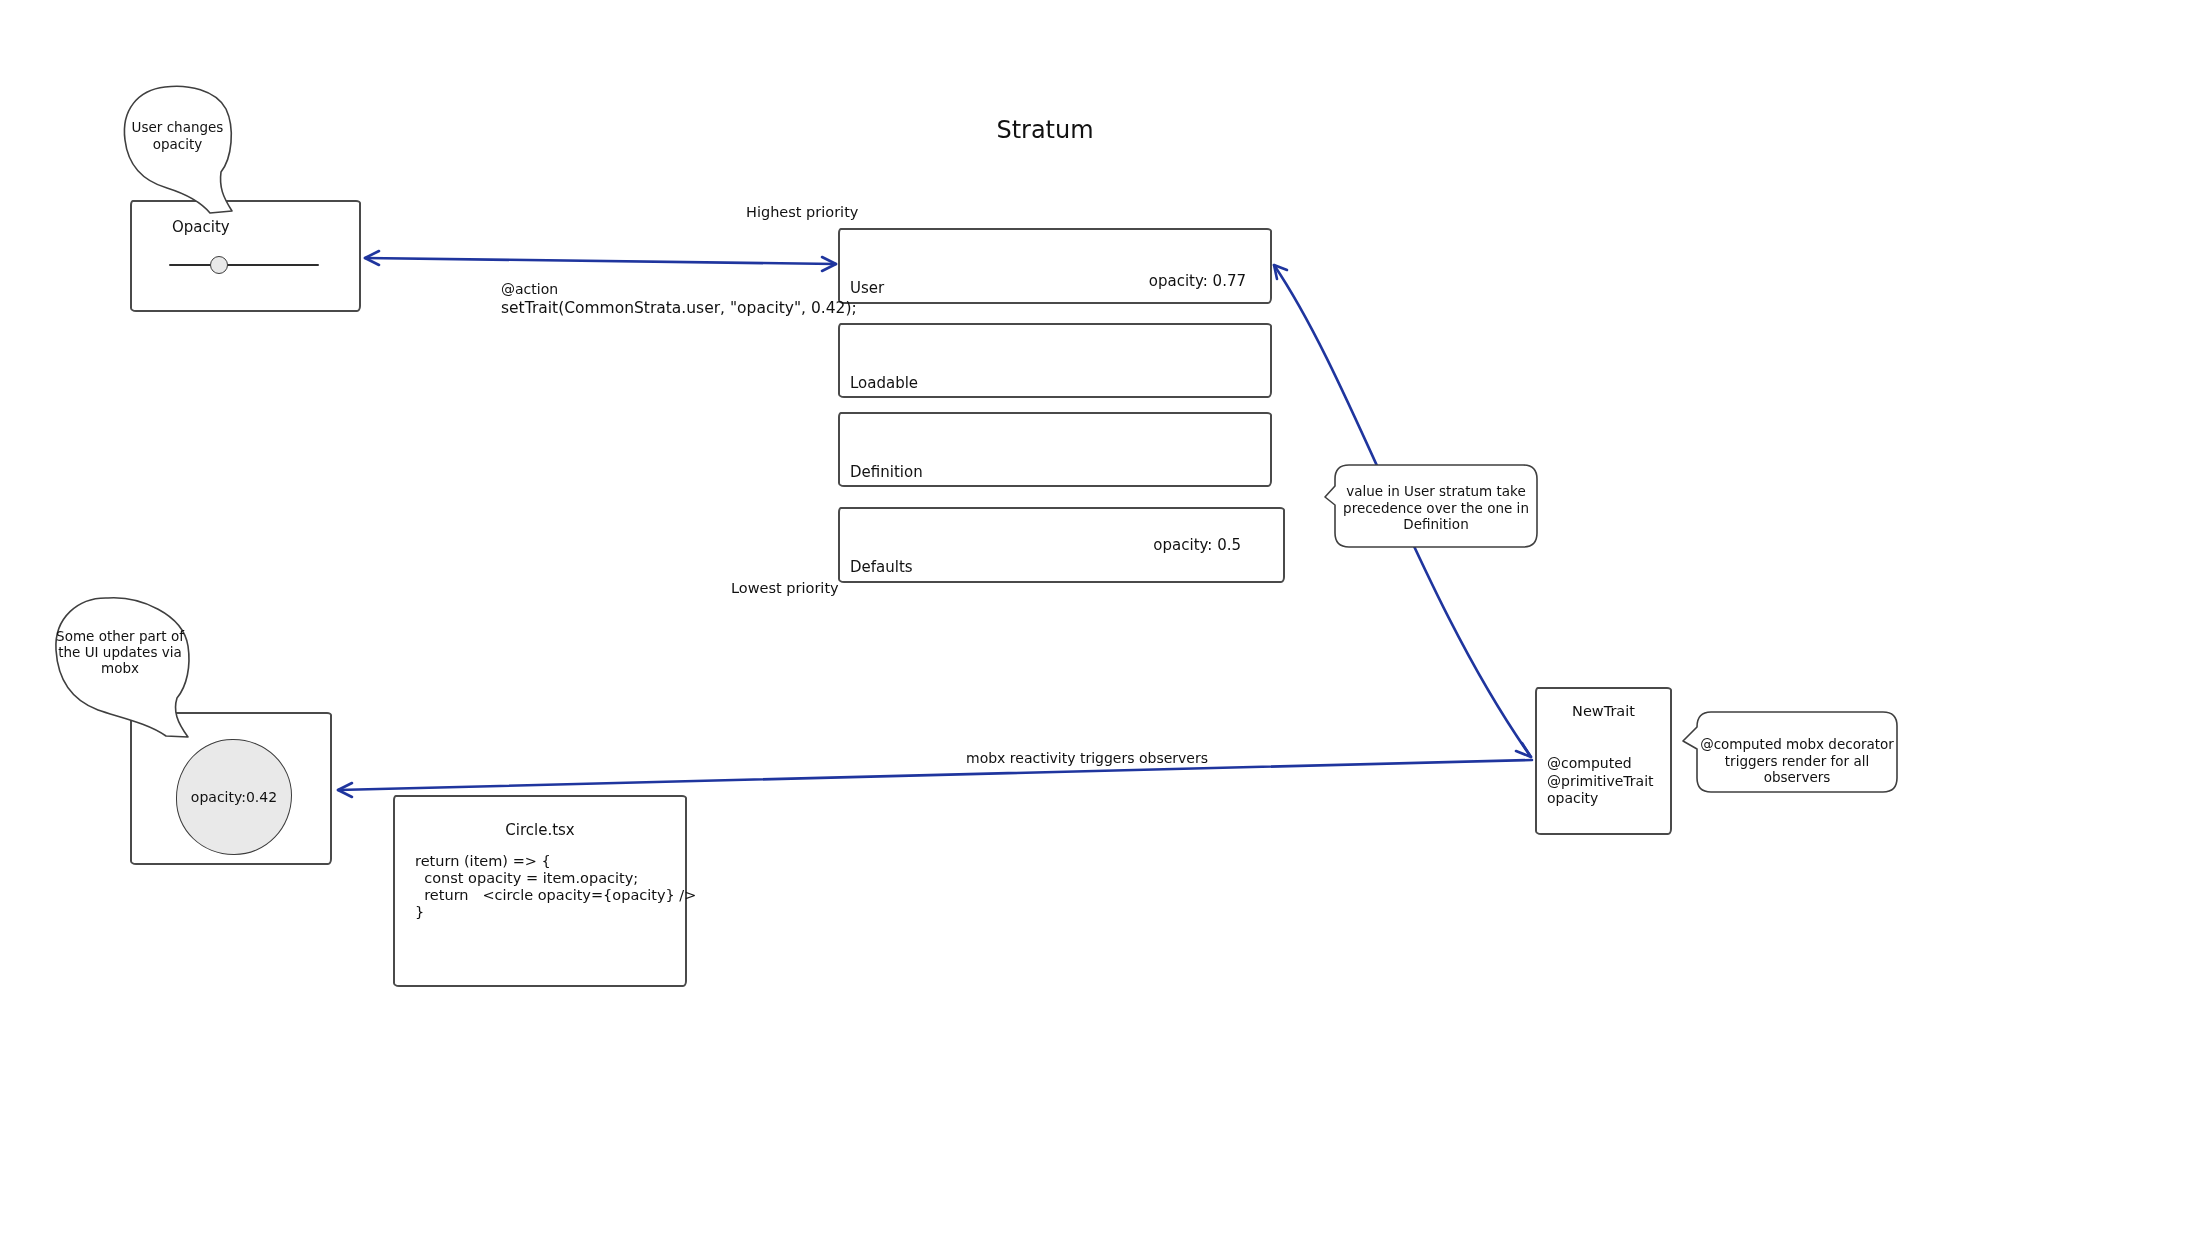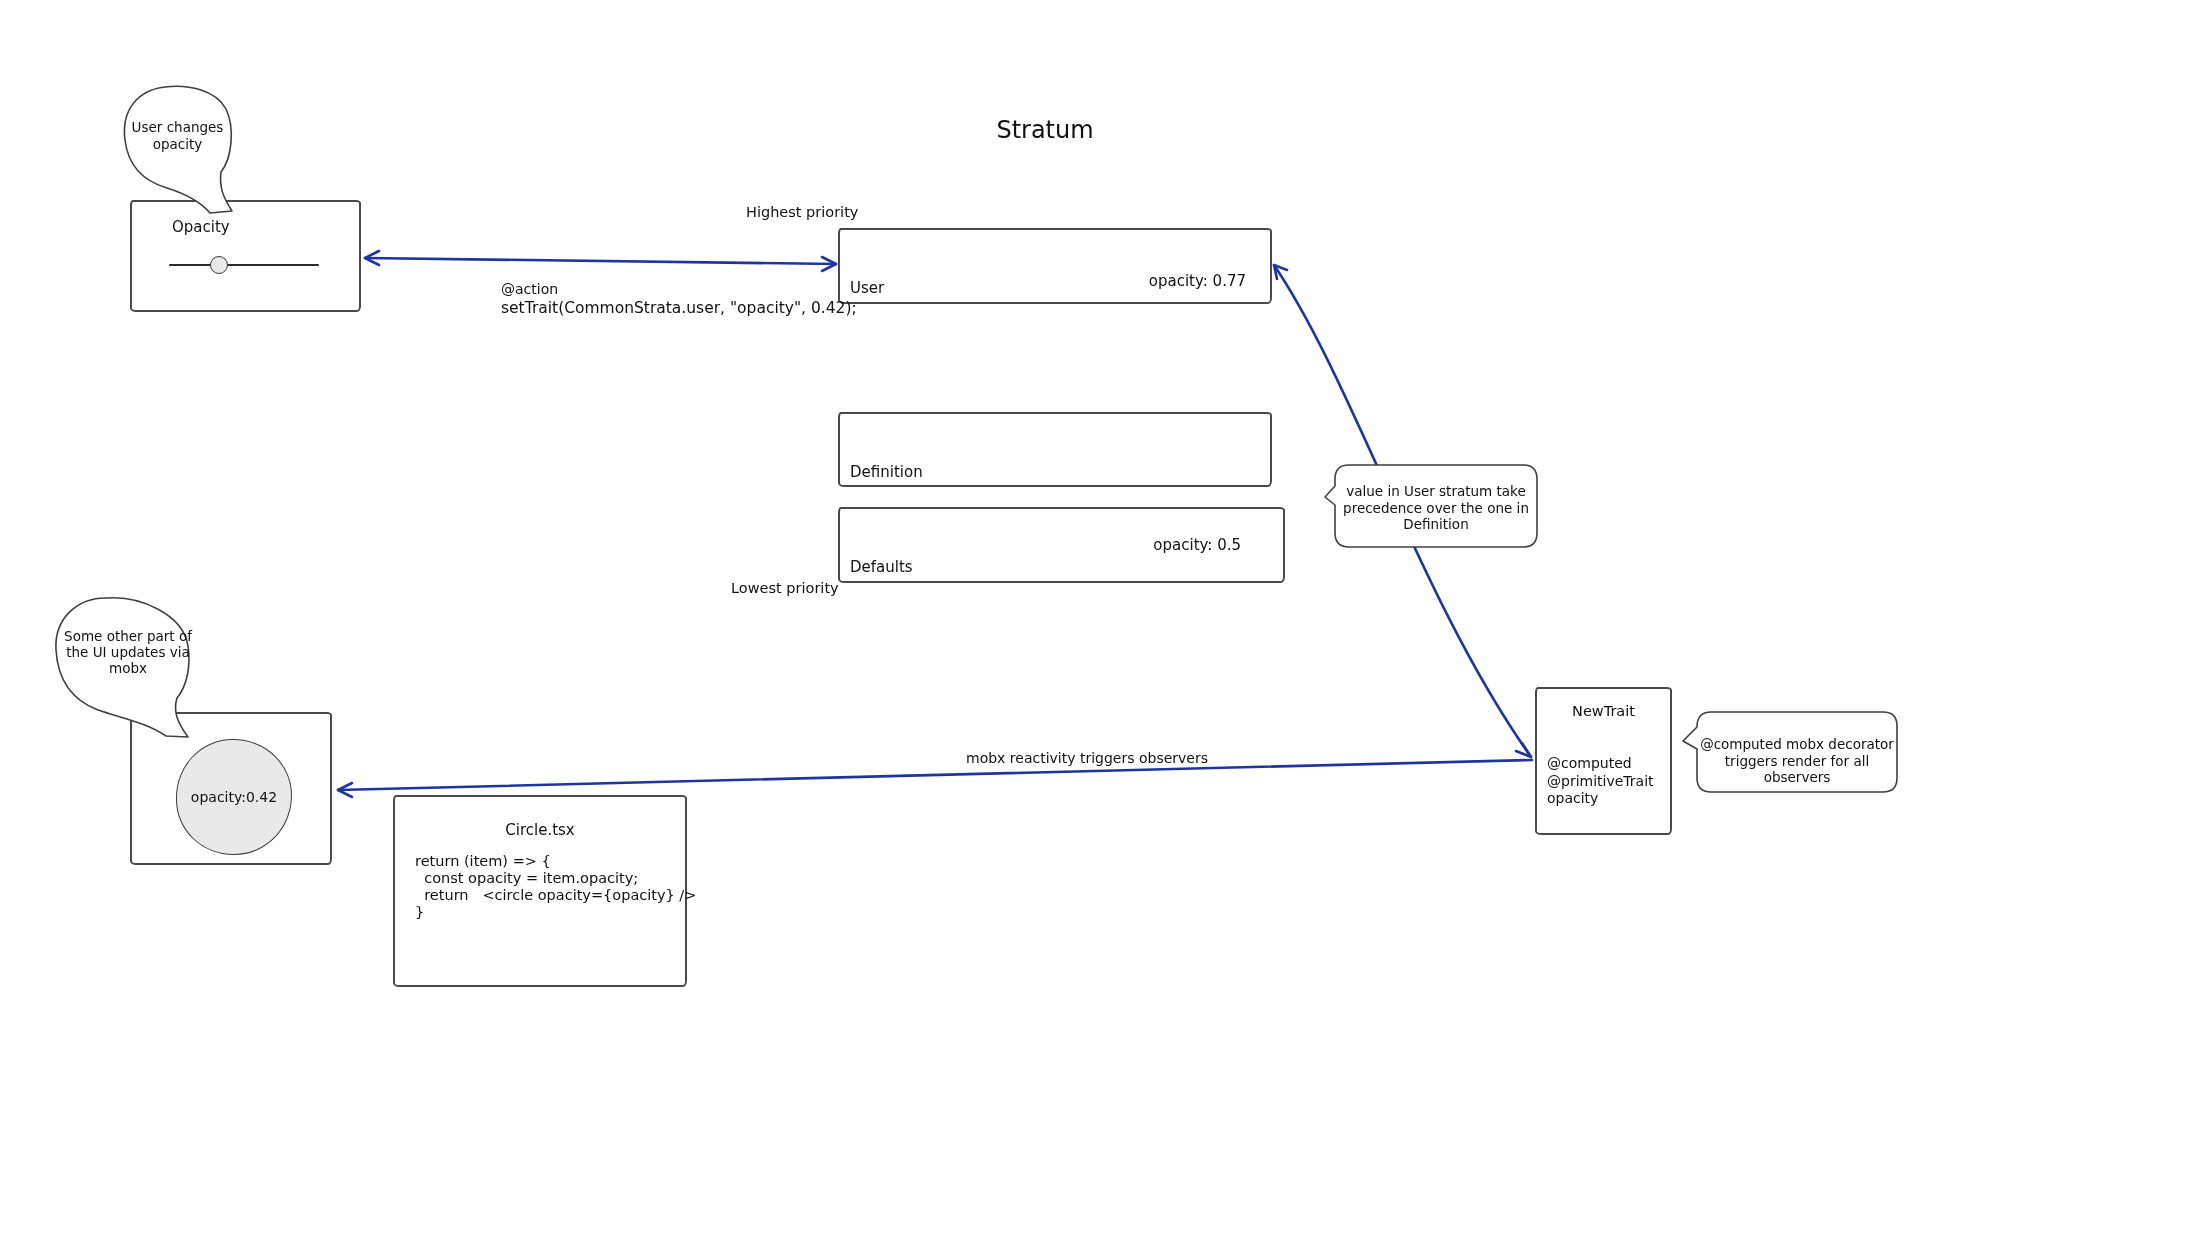--- a/index.html
+++ b/index.html
@@ -83,21 +83,21 @@
   #action-code{left:501px;top:280px;font-size:14px;line-height:19px;}
   #action-code .call{font-size:15.5px;}
   #mobx-arrow-label{left:966px;top:750px;font-size:14px;}
 
   
   .bubble-text{
     position:absolute;z-index:6;text-align:center;
     font-size:13.5px;line-height:16.5px;white-space:pre-line;
   }
   #bt-user-changes{left:120px;top:119px;width:115px;}
-  #bt-ui-updates{left:56px;top:628px;width:128px;line-height:16px;margin-left:8px;}
+  #bt-ui-updates{left:56px;top:628px;width:128px;line-height:16px;}
   #bt-precedence{left:1340px;top:483px;width:192px;}
   #bt-computed{left:1700px;top:736px;width:194px;}
 
   
   #overlay{position:absolute;left:0;top:0;z-index:5;pointer-events:none;}
   .arrow{stroke:var(--arrow);stroke-width:2.6;fill:none;stroke-linecap:round;stroke-linejoin:round;}
   .bubble-shape{fill:#fff;stroke:var(--bubble-stroke);stroke-width:1.6;stroke-linejoin:round;}
 </style>
 </head>
 <body>
@@ -110,20 +110,24 @@
 
   <div class="box" id="box-opacity">
     <div class="opacity-title">Opacity</div>
     <div class="slider-track"></div>
     <div class="slider-knob"></div>
   </div>
 
   <div class="box" id="box-user">
     <span class="stratum-label">User</span>
     <span class="stratum-value">opacity: 0.77</span>
+  </div>
+  <div class="box" id="box-loadable">
+    <span class="stratum-label">Loadable</span>
+    <span class="stratum-value"></span>
   </div>
   <div class="box" id="box-definition">
     <span class="stratum-label">Definition</span>
     <span class="stratum-value"></span>
   </div>
   <div class="box" id="box-defaults">
     <span class="stratum-label">Defaults</span>
     <span class="stratum-value">opacity: 0.5</span>
   </div>
 

